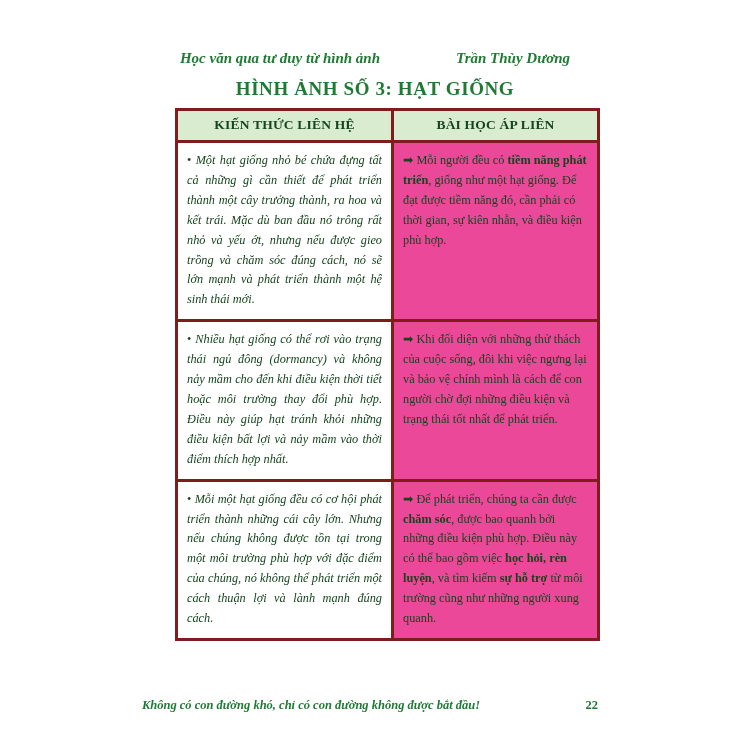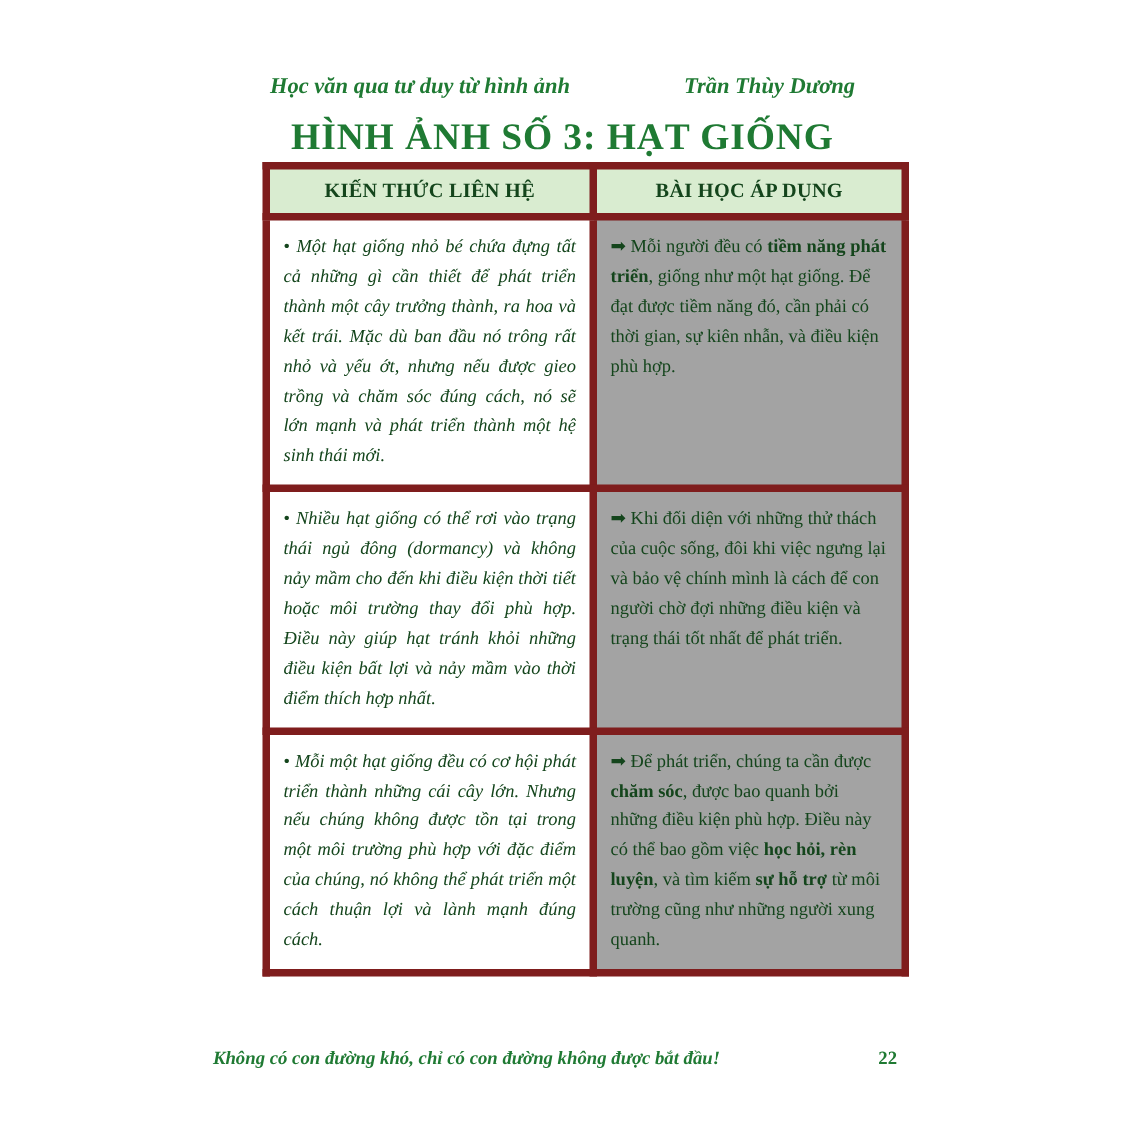--- a/index.html
+++ b/index.html
@@ -40,38 +40,38 @@
     white-space: nowrap;
   }
   .title {
     position: absolute;
     top: 78px;
     left: 0;
     width: 750px;
     text-align: center;
     color: #1f7a33;
     font-weight: bold;
-    font-size: 25px;
+    font-size: 19px;
     letter-spacing: 0.6px;
     font-family: "Liberation Serif", serif;
   }
   .table-wrap {
     position: absolute;
     left: 175px;
     top: 108px;
     width: 400px;
   }
   table.main {
     border-collapse: collapse;
     width: 400px;
     table-layout: fixed;
     background: #ffffff;
   }
   table.main th, table.main td {
-    border: 5px solid #7f1d1d;
+    border: 3px solid #7f1d1d;
     vertical-align: top;
   }
   table.main thead th {
     background: #d9ecd0;
     text-align: center;
     font-size: 13.5px;
     font-weight: bold;
     padding: 6px 4px 7px 4px;
     color: #14451c;
     font-family: "Liberation Serif", serif;
@@ -83,21 +83,21 @@
     line-height: 1.62;
     color: #14451c;
     font-family: "Liberation Serif", serif;
   }
   td.left-cell {
     font-style: italic;
     text-align: justify;
     text-justify: inter-word;
   }
   td.right-cell {
-    background: #a3a3a3;
+    background: #ec4899;
     text-align: left;
   }
   .bullet {
     font-style: normal;
   }
   .arrow {
     font-style: normal;
   }
   b {
     font-weight: bold;
@@ -136,21 +136,21 @@
     <span>Trần Thùy Dương</span>
   </div>
 
   <div class="title">HÌNH ẢNH SỐ 3: HẠT GIỐNG</div>
 
   <div class="table-wrap">
     <table class="main">
       <thead>
         <tr>
           <th style="width:205px;">KIẾN THỨC LIÊN HỆ</th>
-          <th style="width:195px;">BÀI HỌC ÁP DỤNG</th>
+          <th style="width:195px;">BÀI HỌC ÁP LIÊN</th>
         </tr>
       </thead>
       <tbody>
         <tr>
           <td class="left-cell"><span class="bullet">•</span> <span>Một hạt giống nhỏ bé chứa đựng tất cả những gì cần thiết để phát triển thành một cây trưởng thành, ra hoa và kết trái. Mặc dù ban đầu nó trông rất nhỏ và yếu ớt, nhưng nếu được gieo trồng và chăm sóc đúng cách, nó sẽ lớn mạnh và phát triển thành một hệ sinh thái mới.</span></td>
           <td class="right-cell"><span class="arrow">➡</span> <span><span>Mỗi người đều có </span><b>tiềm năng phát triển</b><span>, giống như một hạt giống. Để đạt được tiềm năng đó, cần phải có thời gian, sự kiên nhẫn, và điều kiện phù hợp.</span></span></td>
         </tr>
         <tr>
           <td class="left-cell"><span class="bullet">•</span> <span>Nhiều hạt giống có thể rơi vào trạng thái ngủ đông (dormancy) và không nảy mầm cho đến khi điều kiện thời tiết hoặc môi trường thay đổi phù hợp. Điều này giúp hạt tránh khỏi những điều kiện bất lợi và nảy mầm vào thời điểm thích hợp nhất.</span></td>
           <td class="right-cell"><span class="arrow">➡</span> <span><span>Khi đối diện với những thử thách của cuộc sống, đôi khi việc ngưng lại và bảo vệ chính mình là cách để con người chờ đợi những điều kiện và trạng thái tốt nhất để phát triển.</span></span></td>

